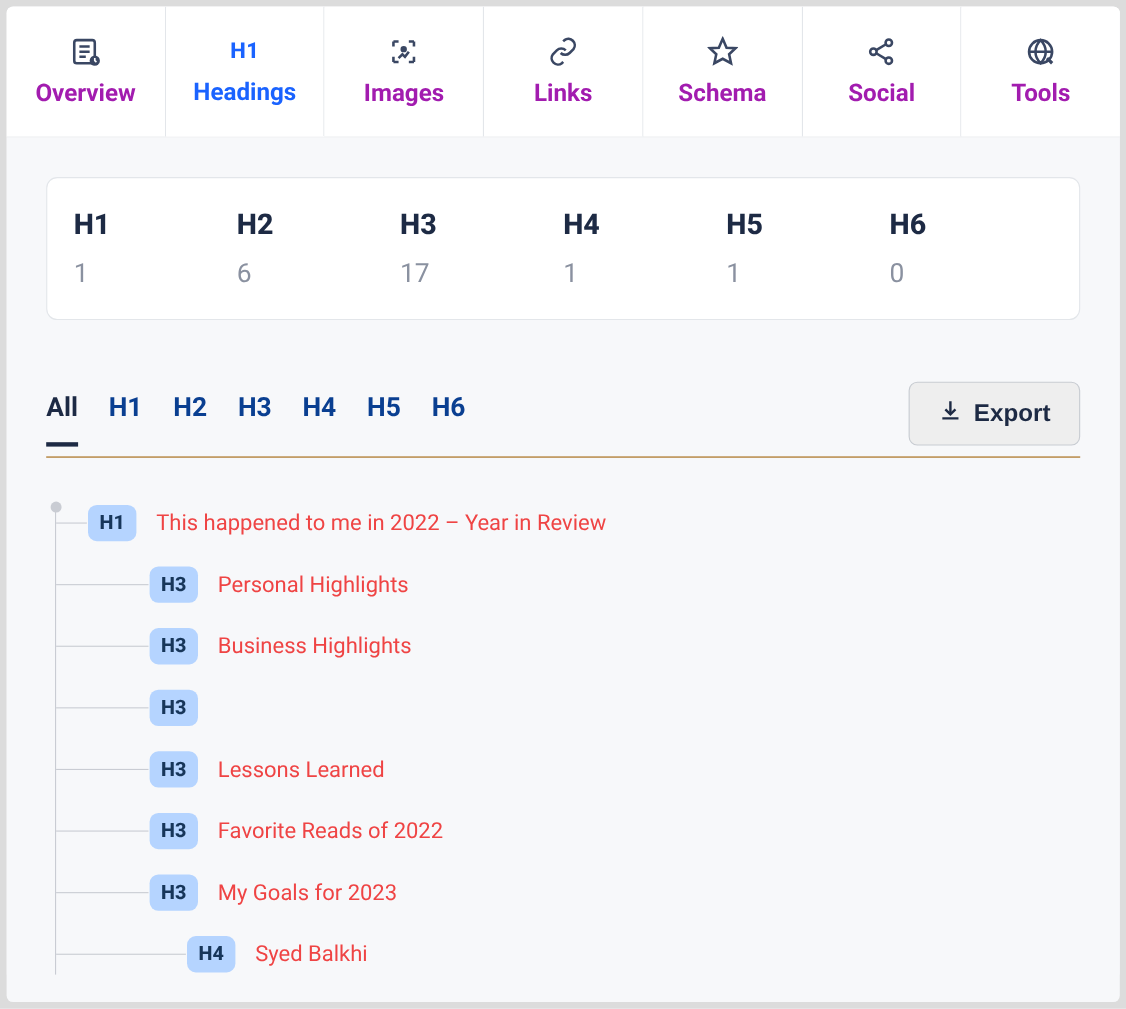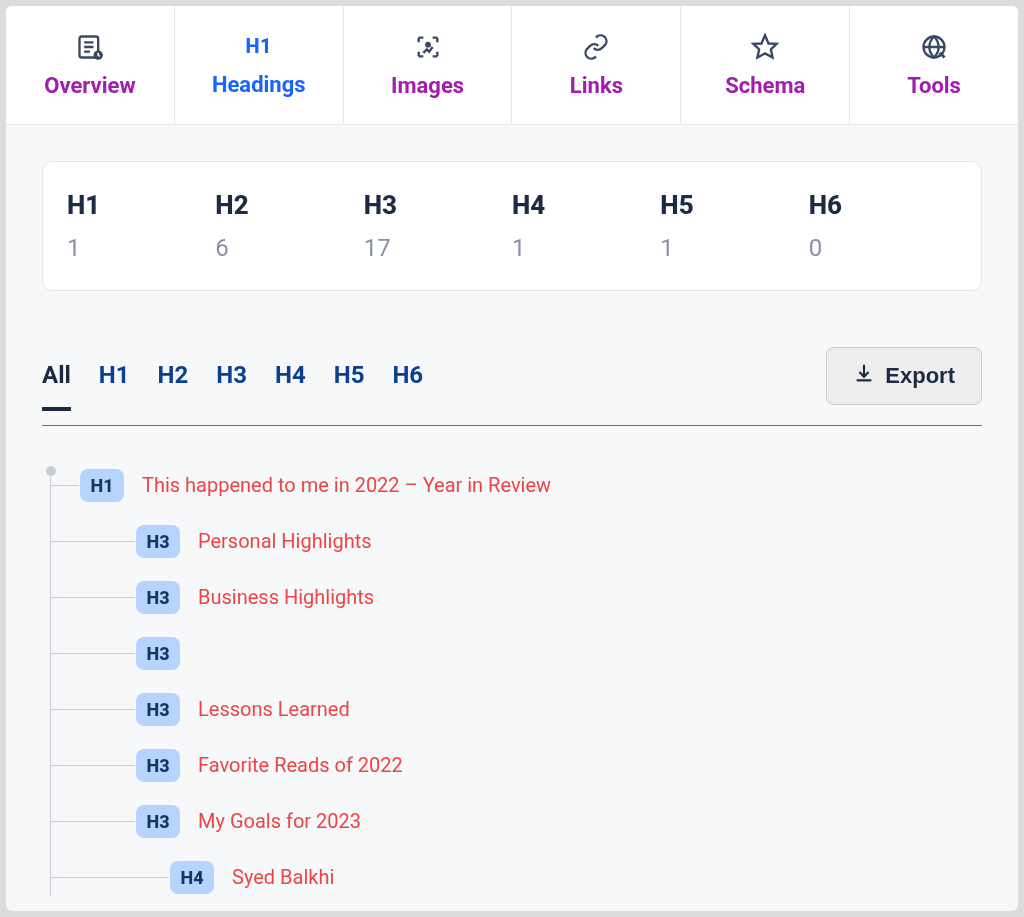--- a/index.html
+++ b/index.html
@@ -131,21 +131,21 @@
     align-items: center;
     gap: 10px;
     background: #eeeeee;
     border: 1px solid #c7cbd1;
     border-radius: 8px;
     padding: 14px 26px;
     font-size: 22px;
     font-weight: 700;
     color: #1d2a44;
     cursor: pointer;
-    margin-bottom: 20px;
+    margin-bottom: 10px;
   }
   .export-btn svg { width: 22px; height: 22px; }
 
   
   .tree {
     margin-top: 40px;
     position: relative;
   }
   .tree-line-dot {
     position: absolute;
@@ -254,20 +254,32 @@
 
     <div class="tab">
       <span class="tab-icon">
         <svg viewBox="0 0 24 24" width="28" height="28" fill="none" stroke="currentColor" stroke-width="2">
           <polygon points="12 2 15 9 22 9.3 17 14 18.5 21 12 17.5 5.5 21 7 14 2 9.3 9 9"></polygon>
         </svg>
       </span>
       <span class="tab-label">Schema</span>
     </div>
 
+    <div class="tab">
+      <span class="tab-icon">
+        <svg viewBox="0 0 24 24" width="28" height="28" fill="none" stroke="currentColor" stroke-width="2">
+          <circle cx="18" cy="5" r="2.5"></circle>
+            <circle cx="6" cy="12" r="2.5"></circle>
+            <circle cx="18" cy="19" r="2.5"></circle>
+          <line x1="8.2" y1="10.8" x2="15.8" y2="6.2"></line>
+            <line x1="8.2" y1="13.2" x2="15.8" y2="17.8"></line>
+        </svg>
+      </span>
+      <span class="tab-label">Social</span>
+    </div>
 
     <div class="tab">
       <span class="tab-icon">
         <svg viewBox="0 0 24 24" width="28" height="28" fill="none" stroke="currentColor" stroke-width="2">
           <circle cx="12" cy="12" r="9"></circle>
           <path d="M3 12h18M12 3c2.5 2.5 4 5.5 4 9s-1.5 6.5-4 9c-2.5-2.5-4-5.5-4-9s1.5-6.5 4-9z"></path>
           <path d="M17 17l4 4" stroke-width="2.5"></path>
         </svg>
       </span>
       <span class="tab-label">Tools</span>

